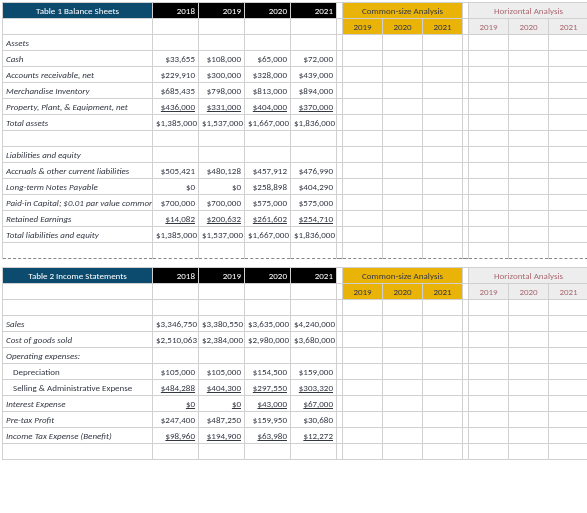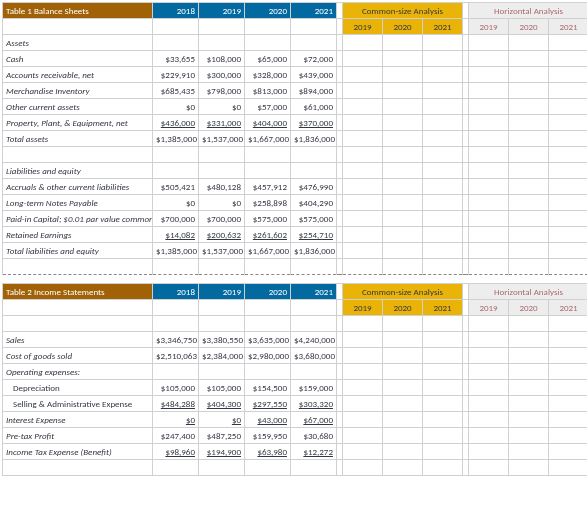--- a/index.html
+++ b/index.html
@@ -21,38 +21,38 @@
     height: 13px;
     font-size: 9px;
     overflow: hidden;
     white-space: nowrap;
     text-align: right;
     color: #333843;
     vertical-align: middle;
   }
   .label { text-align: left; font-style: italic; }
   .section-header {
-    background: #a16207;
+    background: #0c4a6e;
     color: #fff;
-    text-align: left;
+    text-align: center;
     font-weight: normal;
   }
   .cs-header {
     background: #eab308;
     color: #333843;
     text-align: center;
   }
   .ha-header {
     background: #ededed;
     color: #aa6b72;
     text-align: center;
     margin-left: 41px;
   }
   .col-year {
-    background: #0369a1;
+    background: #000000;
     color: #fff;
     text-align: right;
   }
   .indent1 { padding-left: 10px; text-align: left; }
   .dashed-bottom td { border-bottom: 1px dashed #888; }
   .underline { text-decoration: underline; }
   .spacer td { border-left: none; border-right: none; }
   
   .c-label { width: 150px; }
   .c-num   { width: 46px; }
@@ -164,35 +164,20 @@
         <td style=""></td>
         <td></td>
         <td></td>
         <td></td>
         <td style=""></td>
         <td></td>
         <td></td>
         <td></td>
       </tr>
       <tr>
-        <td class="label">Other current assets</td>
-        <td>$0</td>
-        <td>$0</td>
-        <td>$57,000</td>
-        <td>$61,000</td>
-        <td style=""></td>
-        <td></td>
-        <td></td>
-        <td></td>
-        <td style=""></td>
-        <td></td>
-        <td></td>
-        <td></td>
-      </tr>
-      <tr>
         <td class="label">Property, Plant, &amp; Equipment, net</td>
         <td class="underline">$436,000</td>
         <td class="underline">$331,000</td>
         <td class="underline">$404,000</td>
         <td class="underline">$370,000</td>
         <td style=""></td>
         <td></td>
         <td></td>
         <td></td>
         <td style=""></td>

